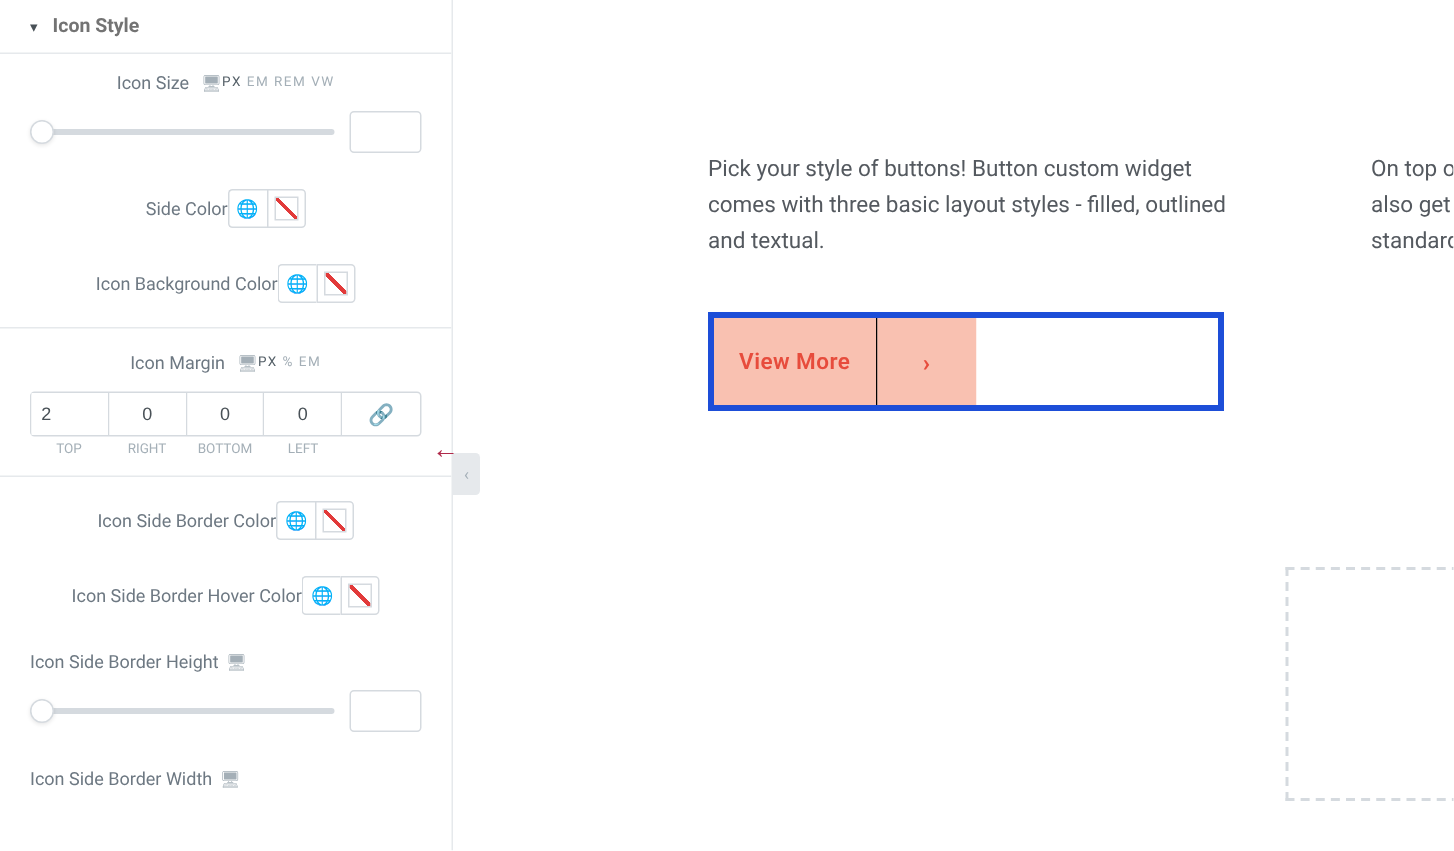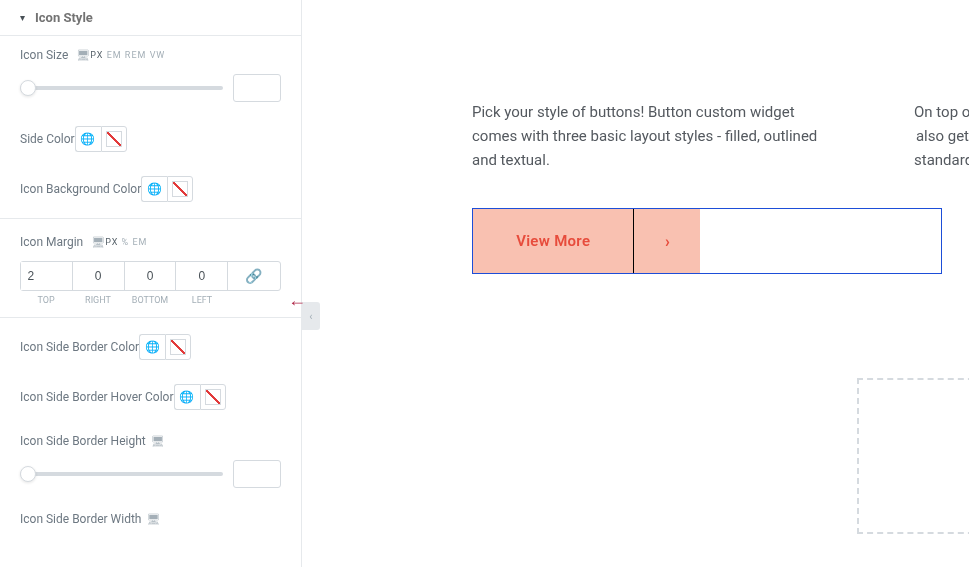--- a/index.html
+++ b/index.html
@@ -3,21 +3,21 @@
 <meta charset="utf-8">
 <style>
 * { box-sizing: border-box; margin: 0; padding: 0; }
 body { font-family: -apple-system, BlinkMacSystemFont, "Segoe UI", Roboto, sans-serif; font-size: 12px; color: #495157; background: #fff; display: flex; width: 969px; height: 567px; overflow: hidden; position: relative; }
 
 .panel { width: 302px; background: #fff; border-right: 1px solid #e6e9ec; height: 100%; overflow-y: auto; }
 .section-header { display: flex; align-items: center; padding: 10px 20px; border-bottom: 1px solid #e6e9ec; cursor: pointer; }
 .section-header .caret { margin-right: 10px; font-size: 10px; }
 .section-header .title { font-weight: 700; font-size: 13px; color: #737373; }
 
-.control-row { padding: 12px 20px; display: flex; align-items: center; justify-content: flex-start; flex-wrap: wrap; }
+.control-row { padding: 12px 20px; display: flex; align-items: center; justify-content: center; flex-wrap: wrap; }
 .control-label { color: #6d7882; font-size: 12px; }
 .units { font-size: 9px; color: #a4afb7; letter-spacing: 1px; }
 .units .active { color: #556068; }
 
 .slider-row { padding: 0 20px 12px; display: flex; align-items: center; gap: 10px; }
 .slider-track { flex: 1; height: 4px; background: #d5dadf; border-radius: 2px; position: relative; }
 .slider-thumb { width: 16px; height: 16px; background: #fff; border: 1px solid #d5dadf; border-radius: 50%; position: absolute; top: -6px; left: 0; box-shadow: 0 1px 3px rgba(0,0,0,0.1); }
 .num-box { width: 48px; height: 28px; border: 1px solid #d5dadf; border-radius: 3px; text-align: center; font-size: 12px; }
 
 .tabs { display: flex; margin: 8px 20px 12px; border: 1px solid #a4afb7; border-radius: 3px; overflow: hidden; }
@@ -38,23 +38,23 @@
 .dim-input { width: 100%; height: 28px; border: none; text-align: center; font-size: 12px; color: #495157; }
 .dim-input.spin { padding-right: 16px; }
 .dim-cell.link { display: flex; align-items: center; justify-content: center; font-size: 14px; color: #6d7882; cursor: pointer; }
 .dim-labels { display: flex; margin: 0 20px 12px; }
 .dim-labels span { width: 52px; text-align: center; font-size: 9px; color: #a4afb7; }
 
 .divider { height: 1px; background: #e6e9ec; margin: 4px 0; }
 
 .canvas { flex: 1; position: relative; padding: 100px 12px 0 170px; }
 .desc { color: #54595f; font-size: 15px; line-height: 1.6; max-width: 370px; margin-bottom: 36px; }
-.desc2 { position: absolute; top: 100px; right: 0; width: 55px; overflow: hidden; white-space: nowrap; color: #54595f; font-size: 15px; line-height: 1.6; text-align: right; }
-
-.btn-demo { display: flex; width: 470px; height: 66px; border: 1px solid #1d4ed8; }
+.desc2 { position: absolute; top: 100px; right: 0; width: 55px; overflow: hidden; white-space: nowrap; color: #54595f; font-size: 15px; line-height: 1.6; }
+
+.btn-demo { display: flex; width: 344px; height: 66px; border: 4px solid #1d4ed8; }
 .btn-left { flex: 1; background: #f9c1b1; display: flex; align-items: center; justify-content: center; color: #e74c3c; font-weight: 600; font-size: 15px; letter-spacing: 0.3px; border-right: 1.5px solid #000; }
 .btn-icon { width: 66px; background: #f9c1b1; display: flex; align-items: center; justify-content: center; color: #e74c3c; font-weight: 700; font-size: 16px; }
 .btn-rest { flex: 1.5; background: #fff; }
 
 .placeholder { position: absolute; top: 378px; left: 555px; width: 500px; height: 156px; border: 2px dashed #d5dadf; }
 
 .collapse-handle { position: absolute; left: 302px; top: 302px; width: 18px; height: 28px; background: #e6e9ec; display: flex; align-items: center; justify-content: center; border-radius: 0 3px 3px 0; cursor: pointer; color: #a4afb7; font-size: 11px; }
 .arrow-annot { position: absolute; left: 288px; top: 289px; color: #b02a4a; font-size: 18px; font-weight: 300; }
 </style>
 </head>

